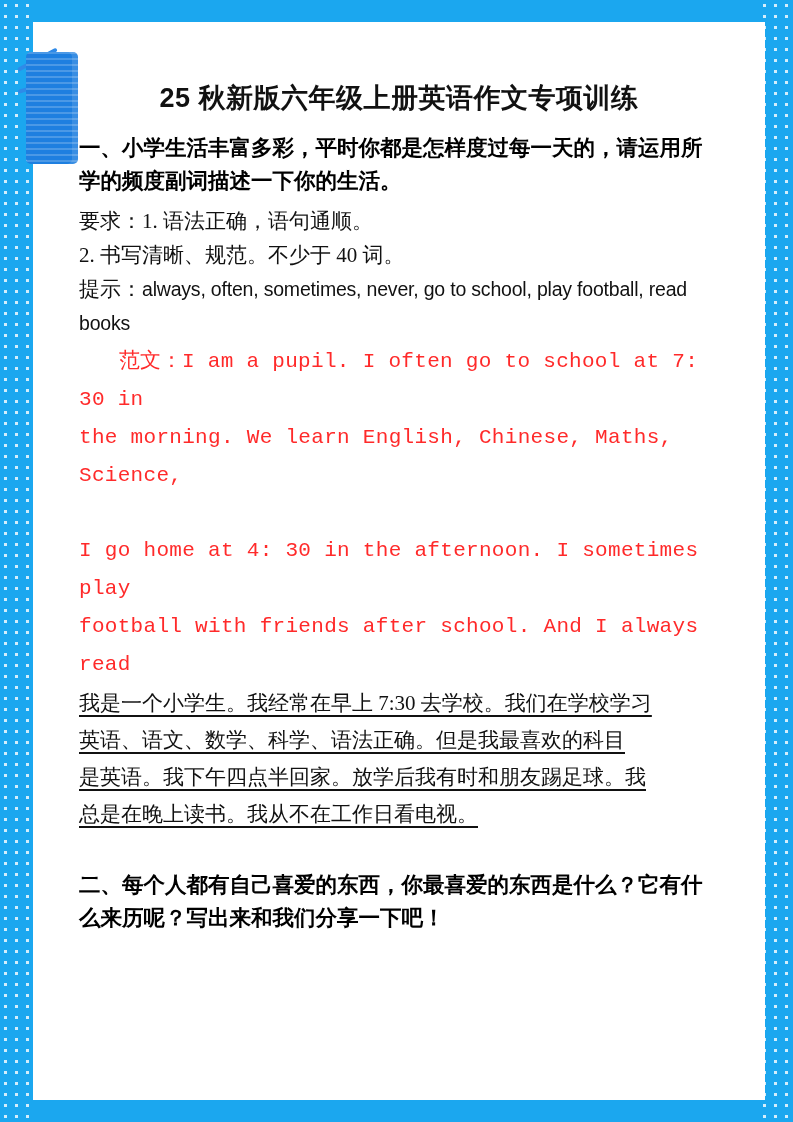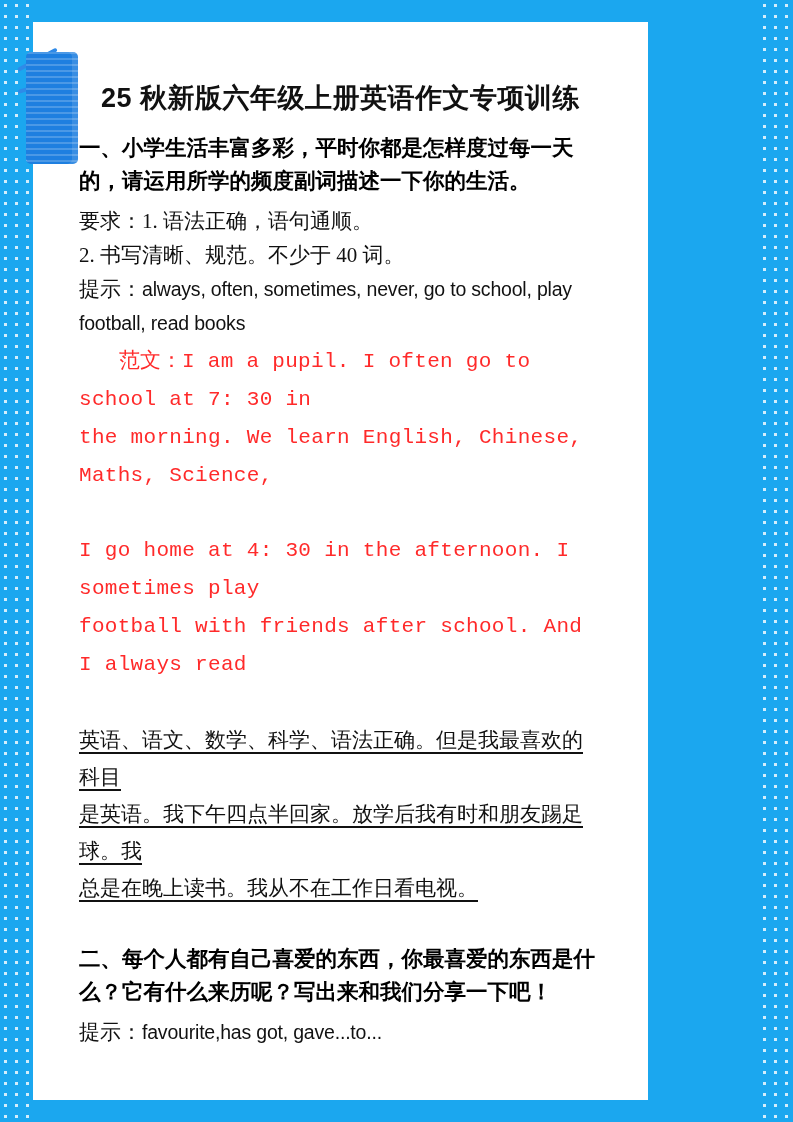--- a/index.html
+++ b/index.html
@@ -33,21 +33,21 @@
     background-size: 11px 11px;
     opacity: 0.95;
   }
   .dots-left { left: 0px; }
   .dots-right { right: 0px; }
 
   .paper {
     position: absolute;
     left: 33px;
     top: 22px;
-    width: 615px;
+    width: 732px;
     height: 1078px;
     background: #ffffff;
     box-sizing: border-box;
     padding: 40px 46px 30px 46px;
   }
 
   
   .clip {
     position: absolute;
     left: 16px;
@@ -173,32 +173,29 @@
 
       <div class="sample">
         <span class="indent"></span><span>范文：</span><span class="en">I am a pupil. I often go to school at 7: 30 in</span><br>
         <span class="en">the morning. We learn English, Chinese, Maths, Science,</span><br>
         <br>
         <span class="en">I go home at 4: 30 in the afternoon. I sometimes play</span><br>
         <span class="en">football with friends after school. And I always read</span><br>
       </div>
 
       <div class="translation">
-        <br>
+        <span>我是一个小学生。我经常在早上 7:30 去学校。我们在学校学习</span><br>
         <span>英语、语文、数学、科学、语法正确。但是我最喜欢的科目</span><br>
         <span>是英语。我下午四点半回家。放学后我有时和朋友踢足球。我</span><br>
         <span>总是在晚上读书。我从不在工作日看电视。</span>
       </div>
     </div>
 
     <div class="spacer-lg"></div>
 
     <div class="section2">
       <div class="q-heading">二、每个人都有自己喜爱的东西，你最喜爱的东西是什么？它有什么来历呢？写出来和我们分享一下吧！</div>
 
 
-      <div class="hint-line">
-        <span>提示：</span><span class="mono">favourite,has got, gave...to...</span>
-      </div>
     </div>
 
   </div>
 </div>
 
 </body></html>

